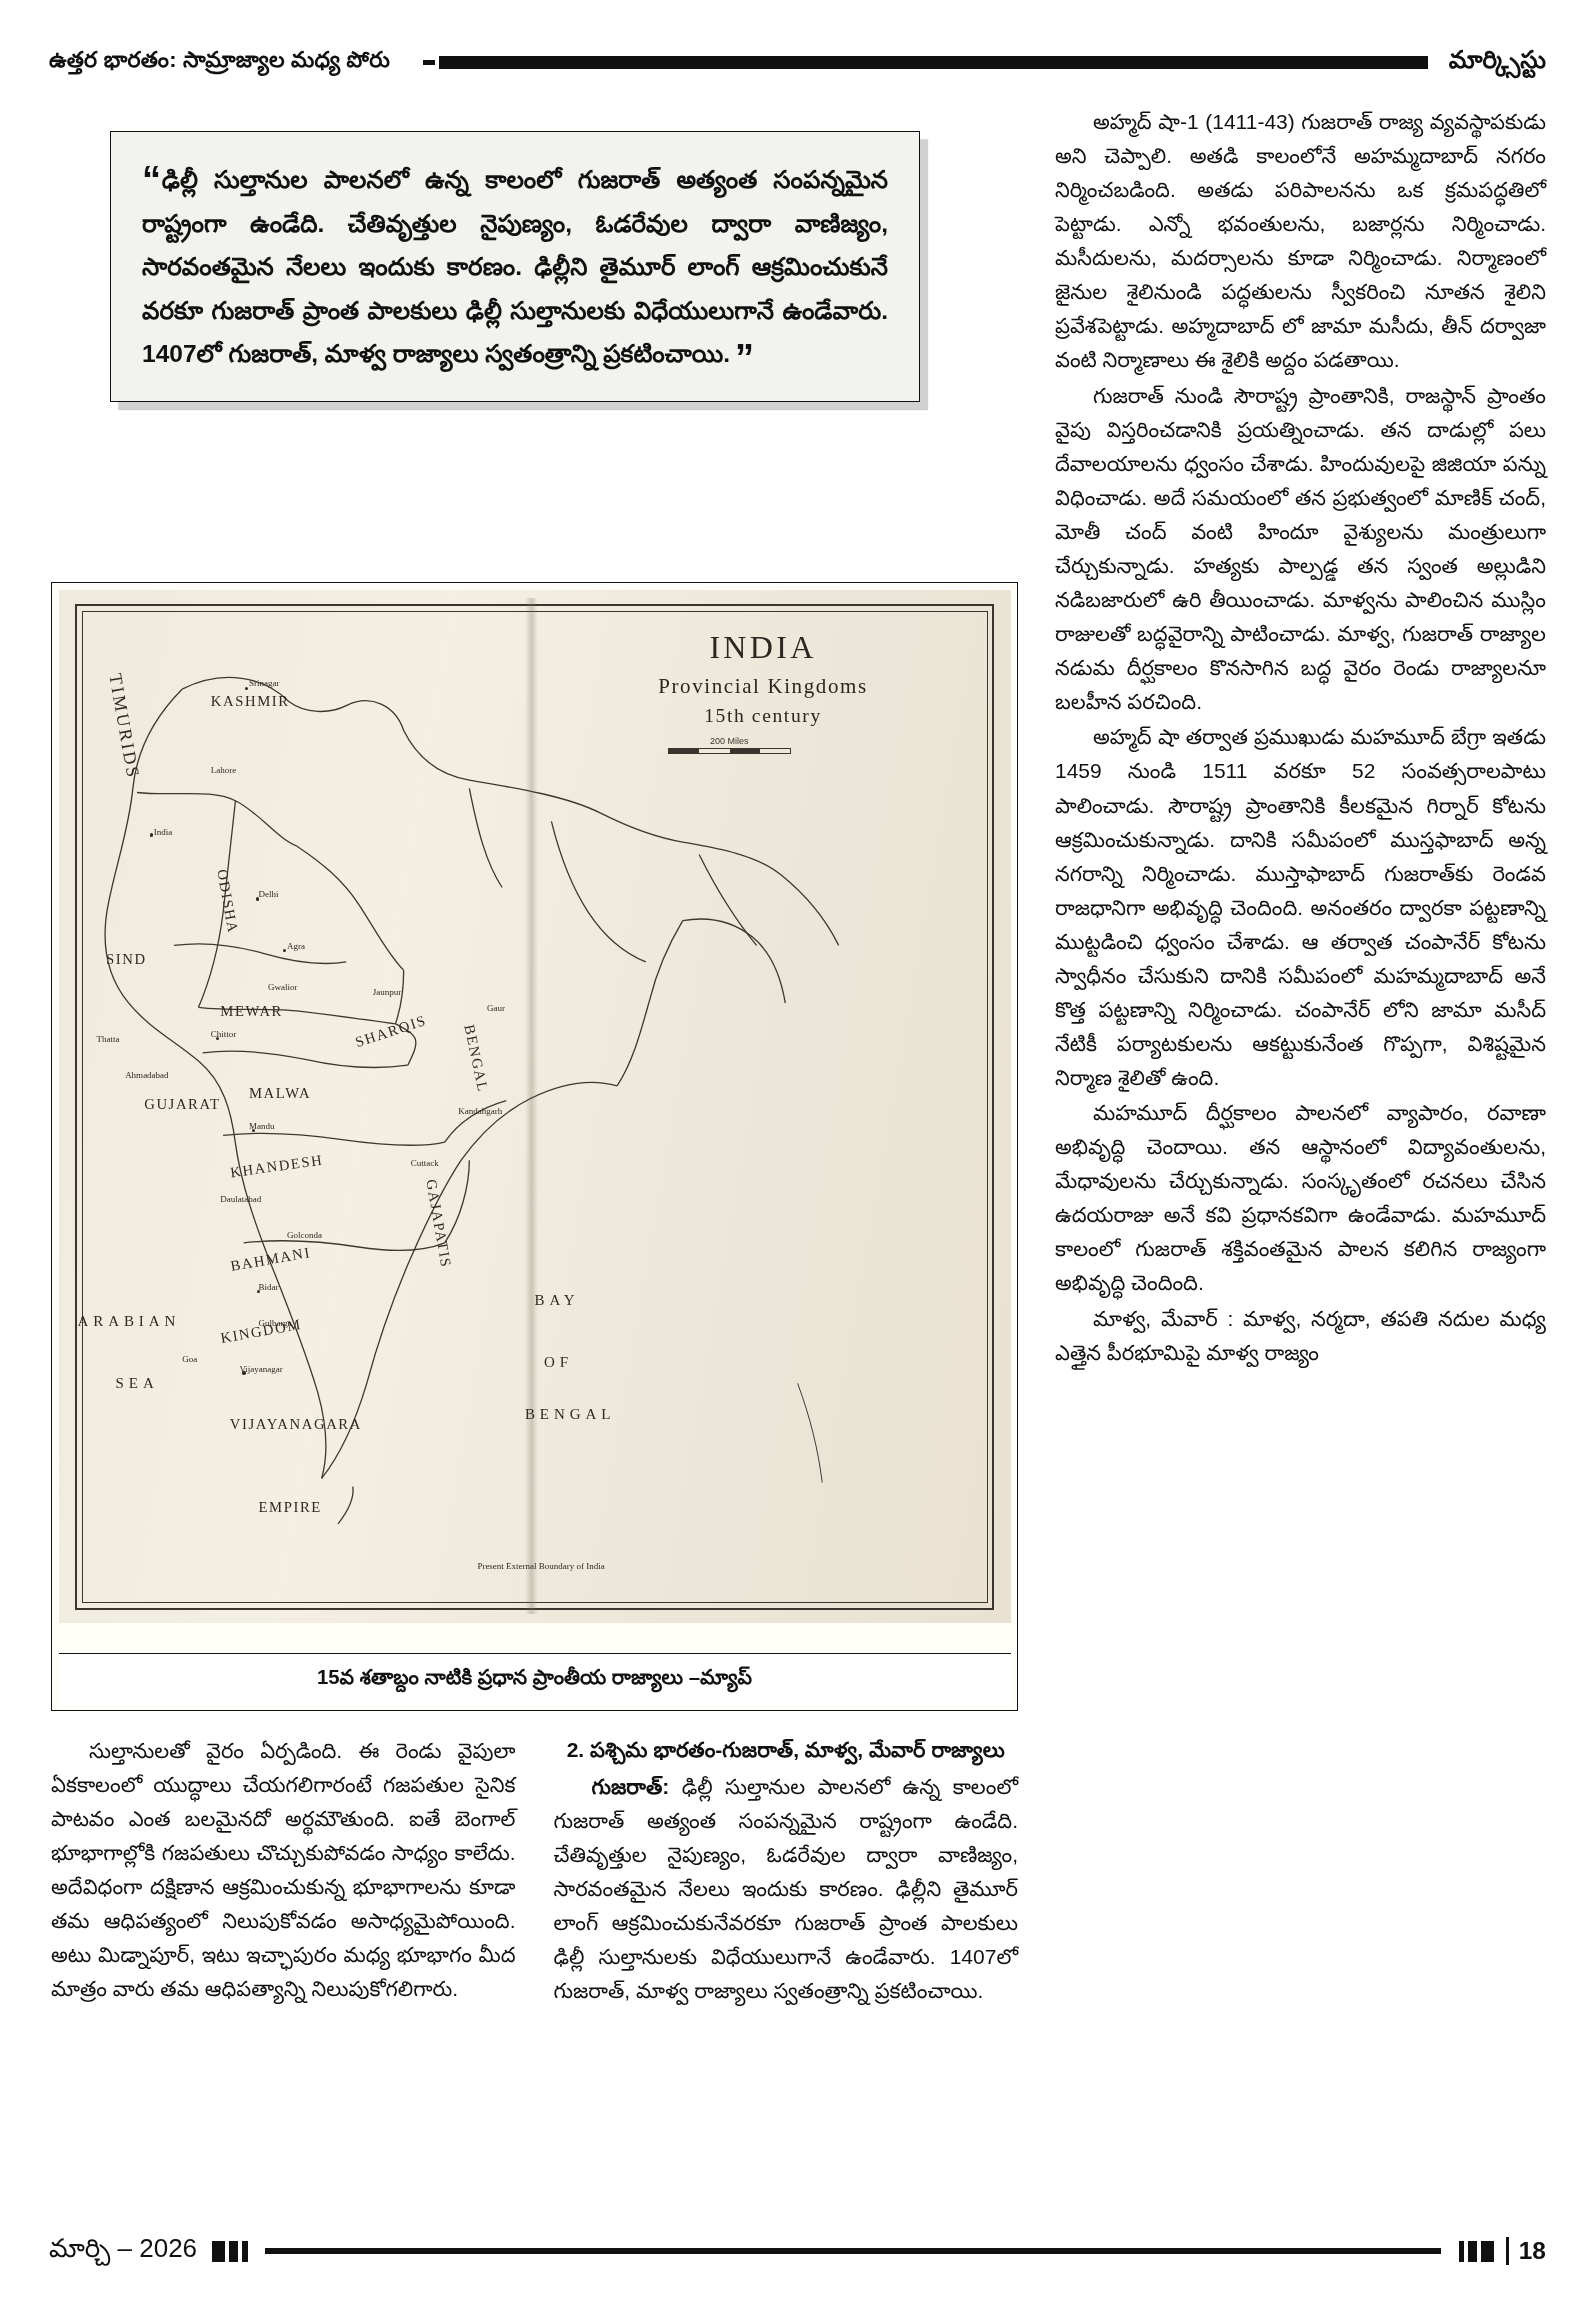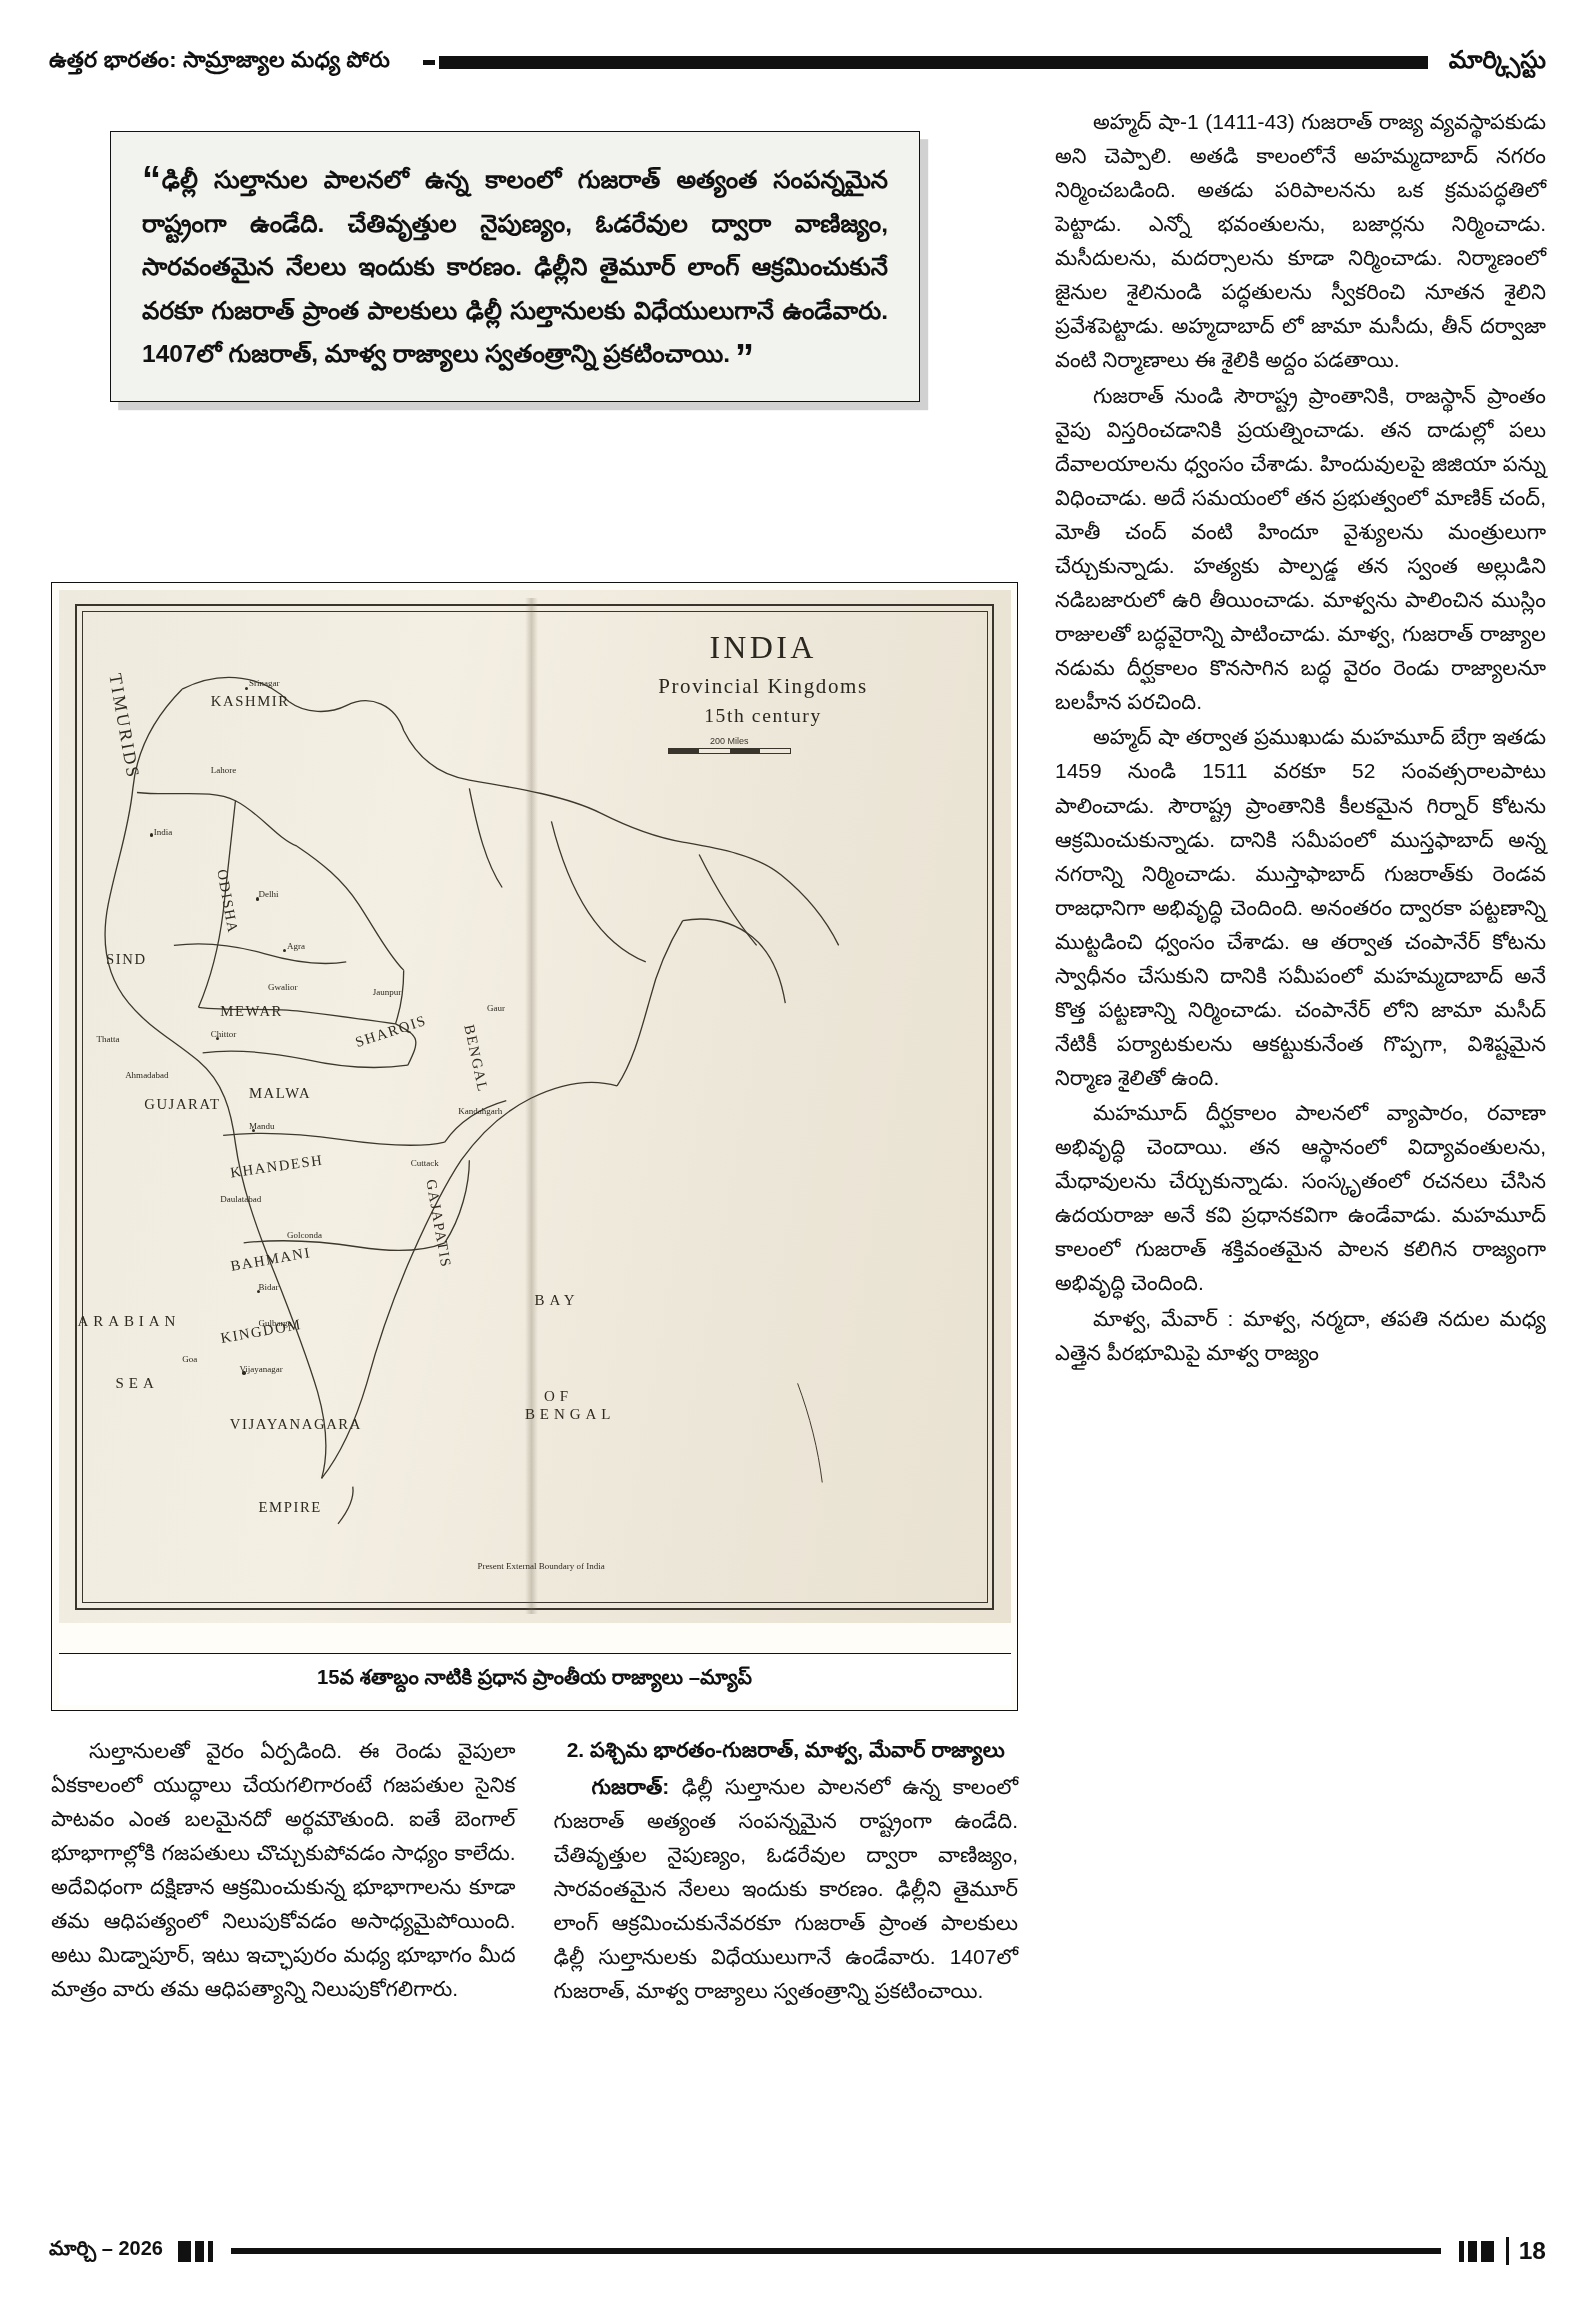--- a/index.html
+++ b/index.html
@@ -266,22 +266,22 @@
   .footer {
     position: absolute;
     left: 49px;
     bottom: 46px;
     width: 1497px;
     height: 44px;
     display: flex;
     align-items: center;
   }
   .footer-left {
-    font-size: 20px;
-    font-weight: bold;
+    font-size: 26px;
+    font-weight: normal;
     white-space: nowrap;
     text-align: right;
   }
   .footer-bars {
     display: flex;
     align-items: center;
     margin-left: 14.7px;
     margin-right: 13px;
   }
   .footer-bars span {
@@ -404,21 +404,21 @@
       <div class="mlabel mid" style="left:17%; top:71%; transform:rotate(-10deg);">KINGDOM</div>
       <div class="mlabel mid" style="left:18%; top:80%;">VIJAYANAGARA</div>
       <div class="mlabel mid" style="left:21%; top:88%;">EMPIRE</div>
       <div class="mlabel mid" style="left:31%; top:42%; transform:rotate(-18deg);">SHARQIS</div>
       <div class="mlabel mid" style="left:44%; top:42%; transform:rotate(78deg); transform-origin:left top;">BENGAL</div>
       <div class="mlabel mid" style="left:40%; top:57%; transform:rotate(80deg); transform-origin:left top;">GAJAPATIS</div>
       <div class="mlabel mid" style="left:18%; top:27%; transform:rotate(80deg); transform-origin:left top;">ODISHA</div>
       <div class="mlabel small" style="left:2%; top:70%; letter-spacing:4.9px;">ARABIAN</div>
       <div class="mlabel small" style="left:6%; top:76%; letter-spacing:4.9px;">SEA</div>
       <div class="mlabel small" style="left:50%; top:68%; letter-spacing:4.9px;">BAY</div>
-      <div class="mlabel small" style="left:51%; top:74%; letter-spacing:4.9px;margin-top:34px;">OF</div>
+      <div class="mlabel small" style="left:51%; top:74%; letter-spacing:4.9px;">OF</div>
       <div class="mlabel small" style="left:49%; top:79%; letter-spacing:4.9px;">BENGAL</div>
 
       <div class="mlabel tiny" style="left:20%; top:8.6%;">Srinagar</div>
       <div class="mlabel tiny" style="left:16%; top:17%;">Lahore</div>
       <div class="mlabel tiny" style="left:10%; top:23%;">India</div>
       <div class="mlabel tiny" style="left:21%; top:29%;">Delhi</div>
       <div class="mlabel tiny" style="left:24%; top:34%;">Agra</div>
       <div class="mlabel tiny" style="left:22%; top:38%;">Gwalior</div>
       <div class="mlabel tiny" style="left:33%; top:38.5%;">Jaunpur</div>
       <div class="mlabel tiny" style="left:45%; top:40%;">Gaur</div>

